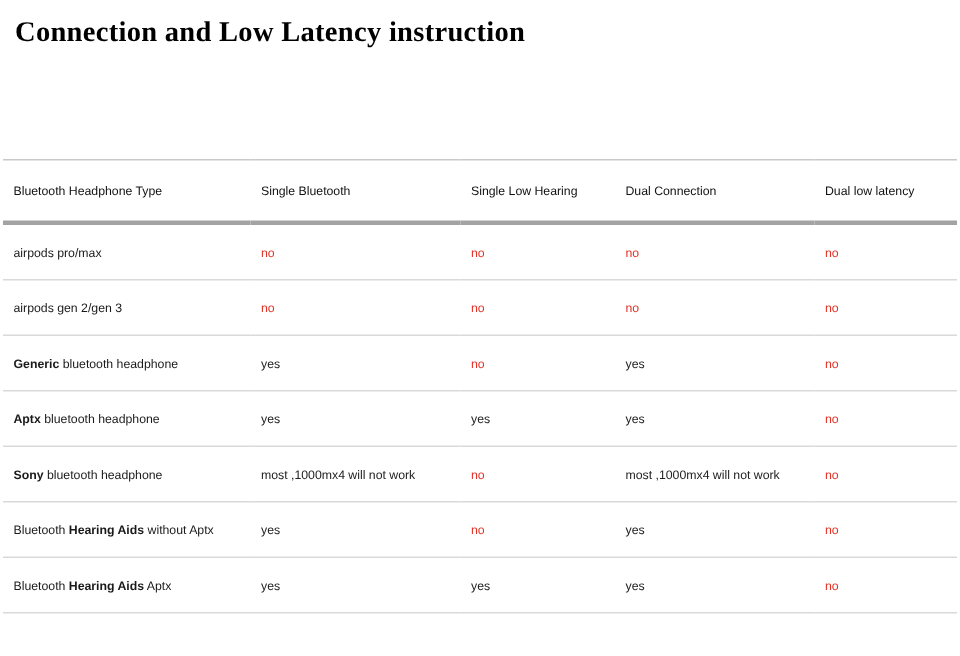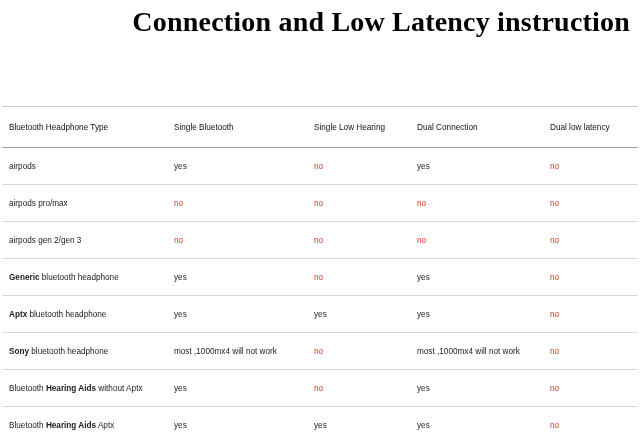--- a/index.html
+++ b/index.html
@@ -14,24 +14,24 @@
     color: #1a1a1a;
     overflow: hidden;
   }
   .page {
     position: relative;
     width: 640px;
     height: 437px;
     box-sizing: border-box;
   }
   .title {
-    text-align: right;
+    text-align: left;
     font-family: "Liberation Serif", serif;
     font-weight: bold;
-    font-size: 28px;
+    font-size: 19px;
     letter-spacing: 0.2px;
     color: #000000;
     margin: 9px 0 0 0;
     padding: 0 10px;
     line-height: 26px;
   }
   .table-wrap {
     position: absolute;
     left: 0;
     right: 0;
@@ -56,21 +56,21 @@
     border-bottom: 1px solid #d9d9d9;
     text-align: left;
     vertical-align: middle;
     padding: 0 6px 0 7px;
     height: 36px;
     font-weight: normal;
     line-height: 11px;
   }
   table.data thead th {
     border-top: 1px solid #c9c9c9;
-    border-bottom: 1px solid #a3a3a3;
+    border-bottom: 3px solid #a3a3a3;
     height: 40px;
     color: #111111;
   }
   table.data tbody tr:last-child td {
     border-bottom: 1px solid #d9d9d9;
   }
   .yes { color: #222222; }
   .no  { color: #e03226; }
   .note { color: #222222; }
   .bold { font-weight: bold; }
@@ -95,27 +95,20 @@
       <thead>
         <tr>
           <th>Bluetooth Headphone Type</th>
           <th>Single Bluetooth</th>
           <th>Single Low Hearing</th>
           <th>Dual Connection</th>
           <th>Dual low latency</th>
         </tr>
       </thead>
       <tbody id="table-body">
-          <tr>
-            <td class="cell-label"><span></span><span class="bold"></span><span>airpods</span></td>
-            <td class="yes">yes</td>
-            <td class="no">no</td>
-            <td class="yes">yes</td>
-            <td class="no">no</td>
-          </tr>
           <tr>
             <td class="cell-label"><span></span><span class="bold"></span><span>airpods pro/max</span></td>
             <td class="no">no</td>
             <td class="no">no</td>
             <td class="no">no</td>
             <td class="no">no</td>
           </tr>
           <tr>
             <td class="cell-label"><span></span><span class="bold"></span><span>airpods gen 2/gen 3</span></td>
             <td class="no">no</td>

